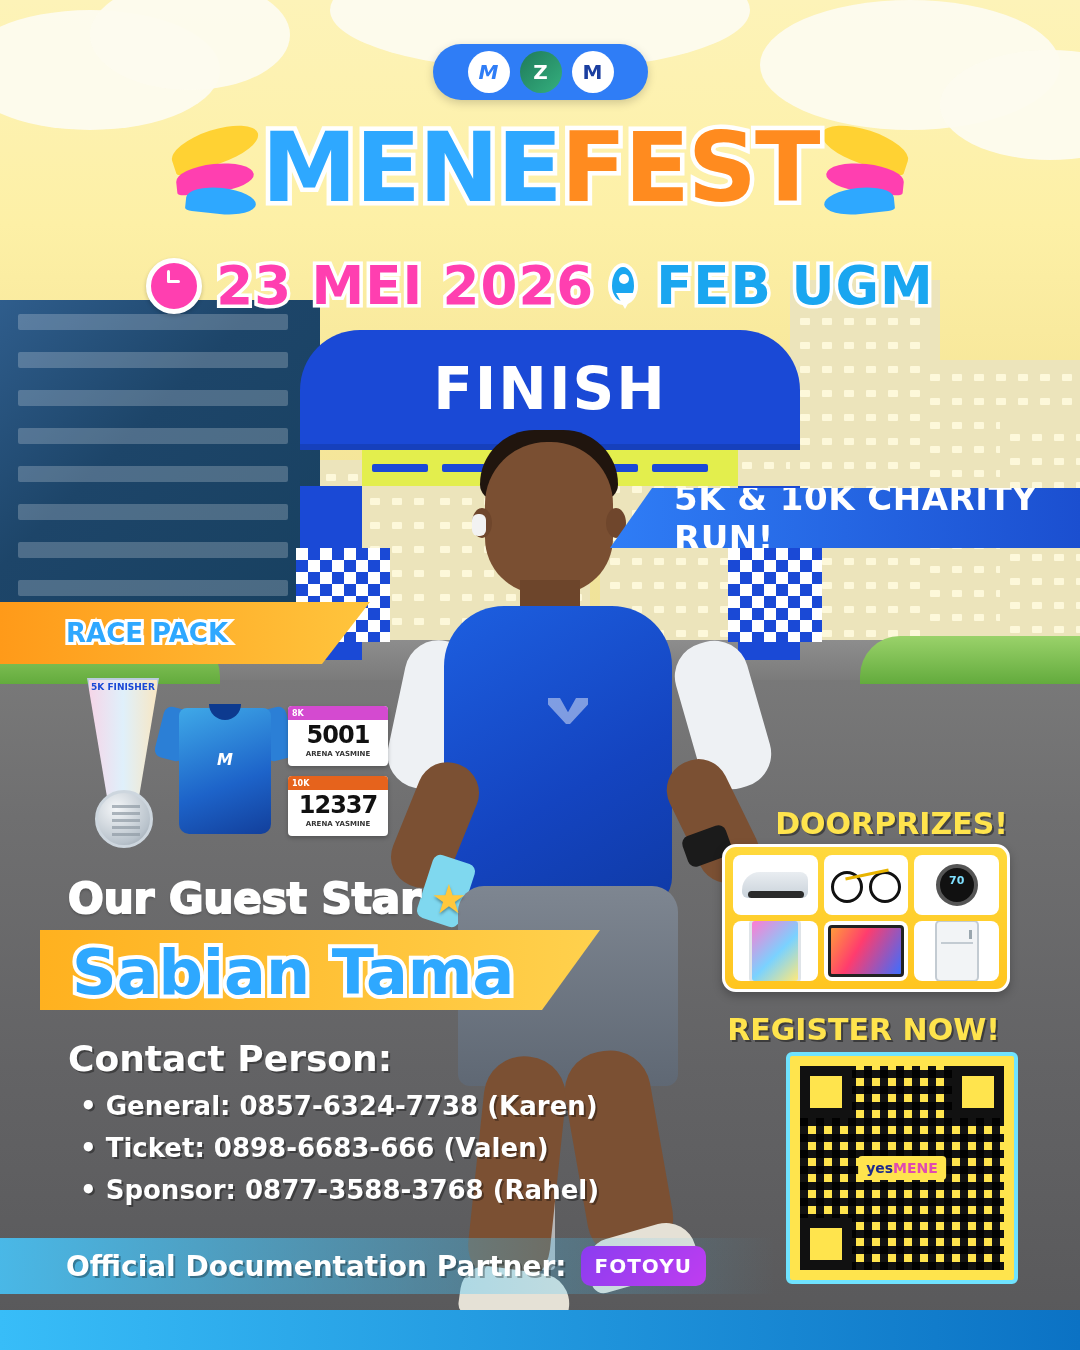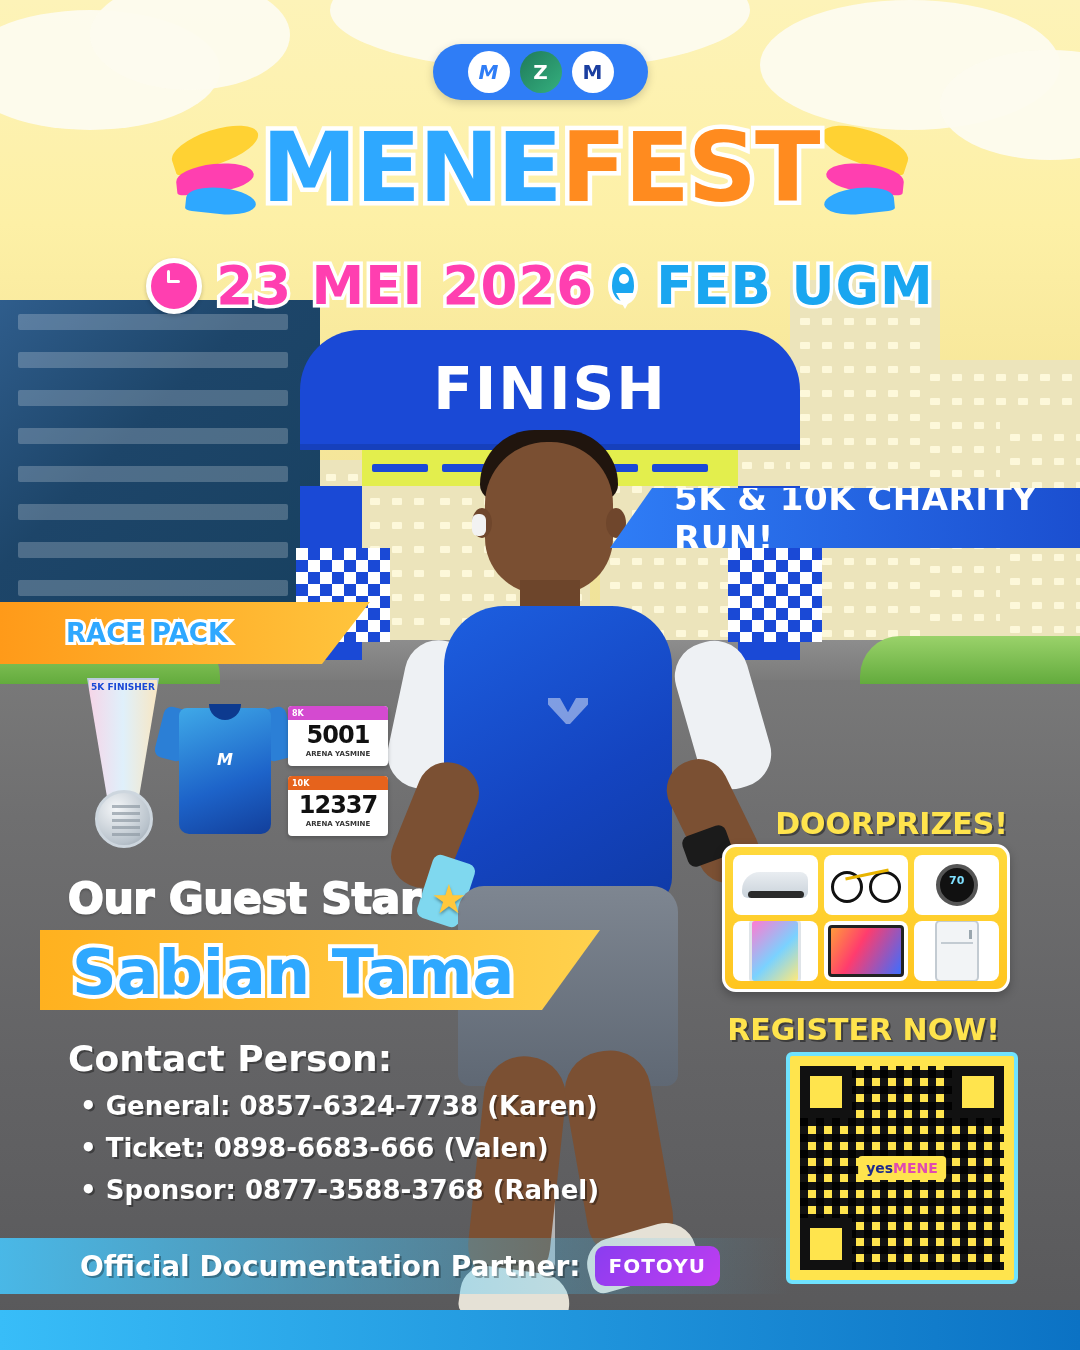--- a/index.html
+++ b/index.html
@@ -240,21 +240,21 @@
     background-blend-mode:multiply;position:relative;}
   .qr .eye{position:absolute;width:52px;height:52px;background:#ffe44d;border:10px solid #111;box-sizing:border-box;}
   .qr .eye.tl{left:0;top:0;} .qr .eye.tr{right:0;top:0;} .qr .eye.bl{left:0;bottom:0;}
   .qr .mid{position:absolute;left:50%;top:50%;transform:translate(-50%,-50%);
     background:#ffe44d;padding:4px 8px;border-radius:4px;font-size:14px;font-weight:900;color:#1f2b8a;}
   .qr .mid b{color:#e04bb0;}
 
   
   .footer{position:absolute;left:0;bottom:56px;width:776px;height:56px;
     background:linear-gradient(90deg,rgba(70,200,255,.85),rgba(70,200,255,.0));
-    display:flex;align-items:center;padding-left:14px;}
+    display:flex;align-items:center;}
   .footer span{margin-left:66px;color:#fff;font-size:28px;font-weight:900;
     text-shadow:2px 2px 0 rgba(0,0,0,.3);}
   .fotoyu{margin-left:14px;background:linear-gradient(135deg,#8a3df0,#c03df0);
     color:#fff;font-weight:900;font-size:20px;padding:8px 14px;border-radius:10px;letter-spacing:1px;}
   .bottomstrip{position:absolute;left:0;bottom:0;width:1080px;height:40px;
     background:linear-gradient(90deg,#38bdf8,#0b72c4);}
 </style>
 </head>
 <body>
 

